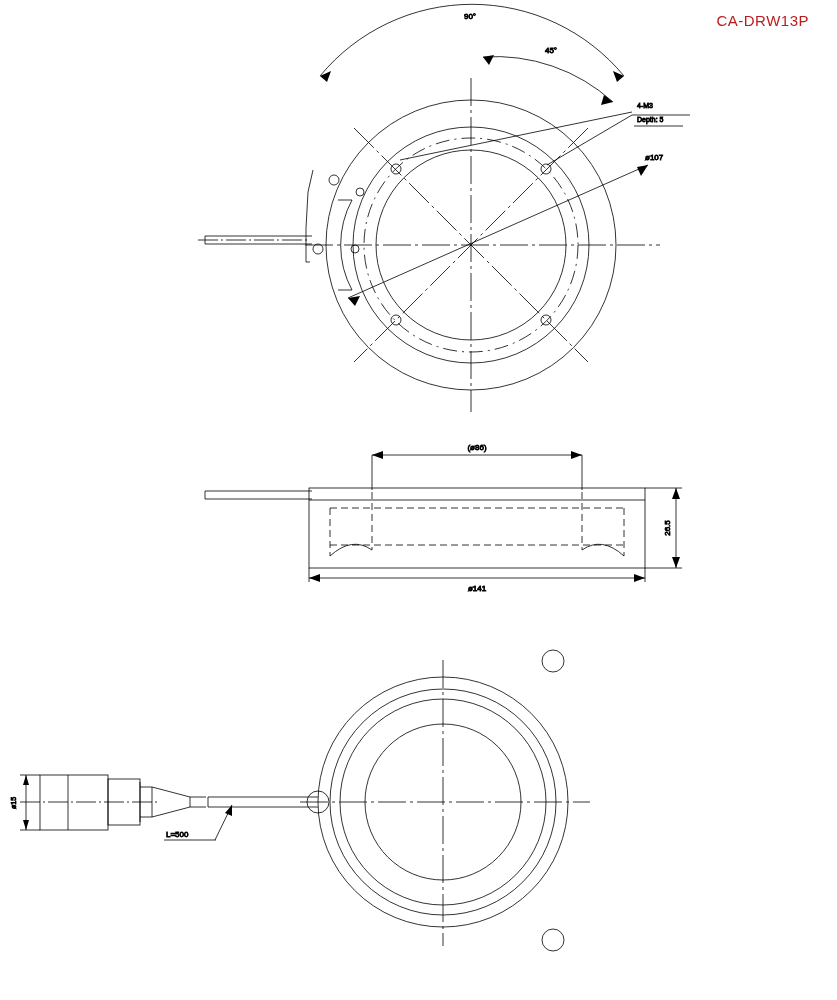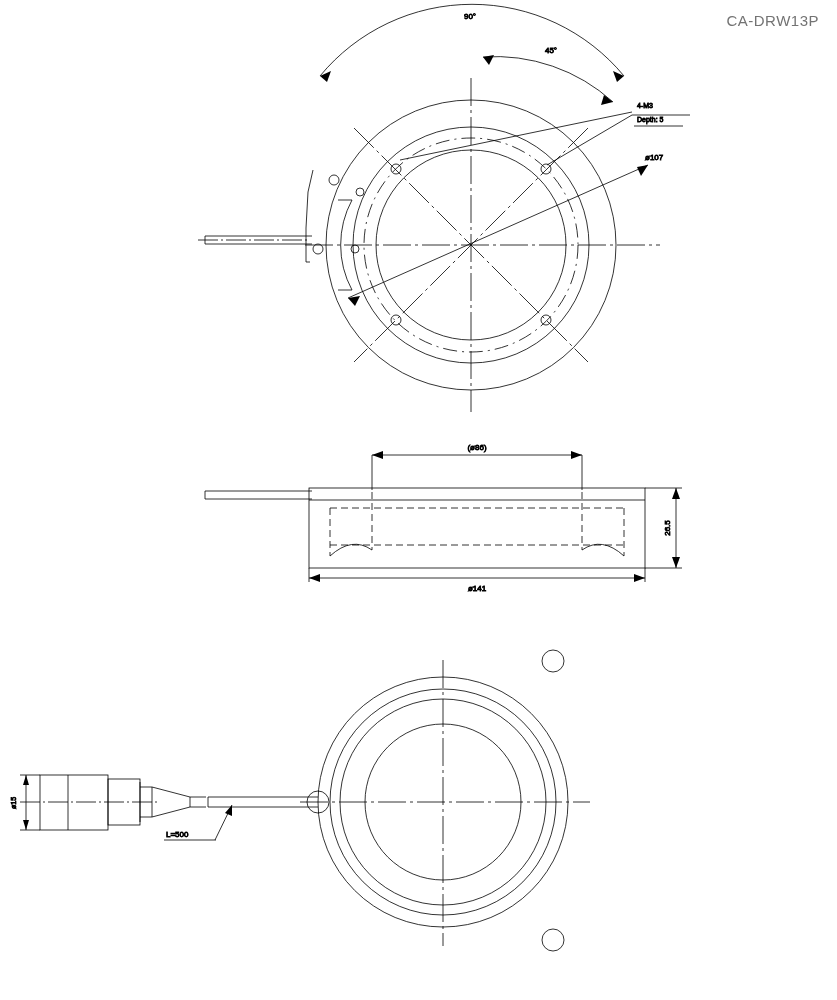--- a/index.html
+++ b/index.html
@@ -16,25 +16,25 @@
     overflow: hidden;
   }
   #sheet {
     position: absolute;
     left: 0; top: 0;
     width: 837px;
     height: 1000px;
   }
   .part-number {
     position: absolute;
-    right: 18px;
+    right: 28px;
     top: 12px;
     font-size: 15px;
     letter-spacing: 0.5px;
-    color: #737373;
+    color: #b91c1c;
     font-family: "Liberation Sans", sans-serif;
     white-space: nowrap;
   }
   svg text {
     font-family: "Liberation Sans", sans-serif;
     fill: #000;
   }
   .lbl-sm { font-size: 8px; }
   .lbl-xs { font-size: 7px; }
 </style>

